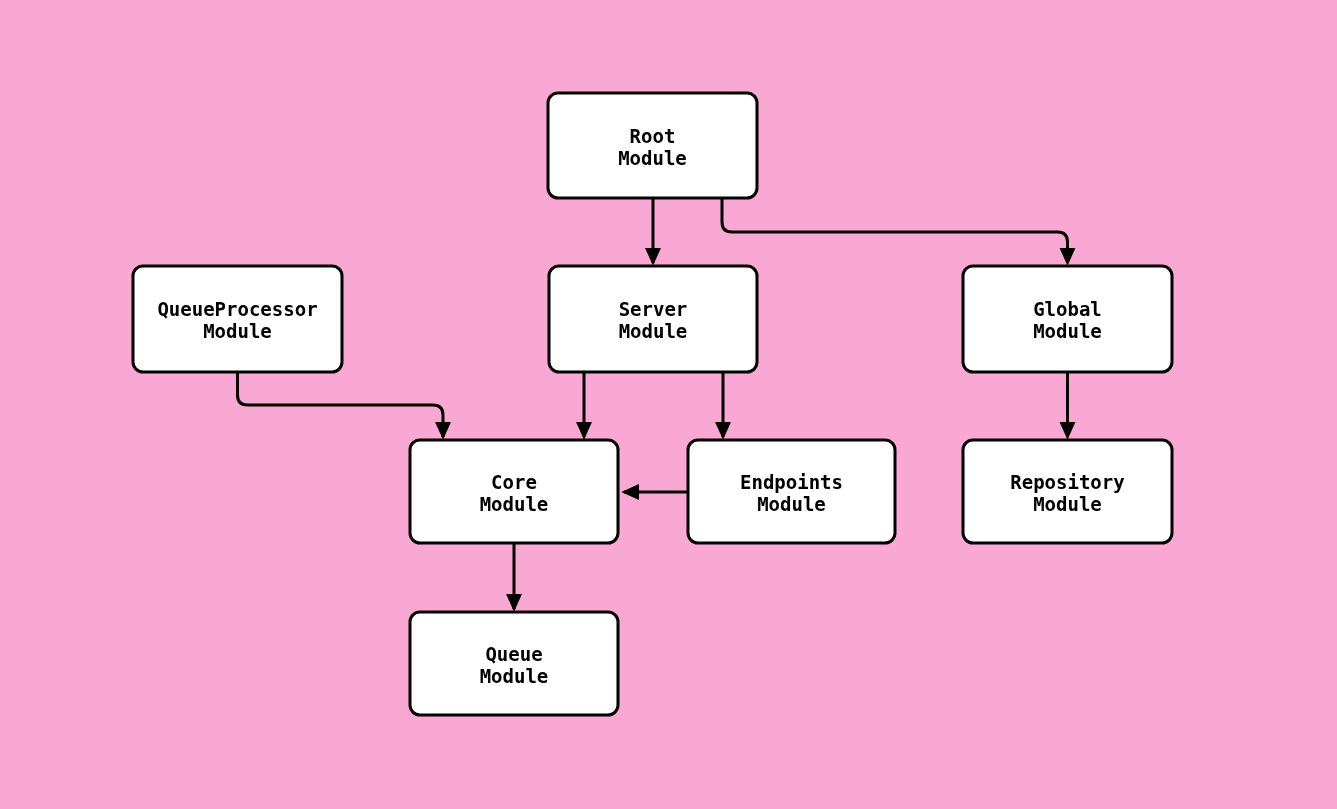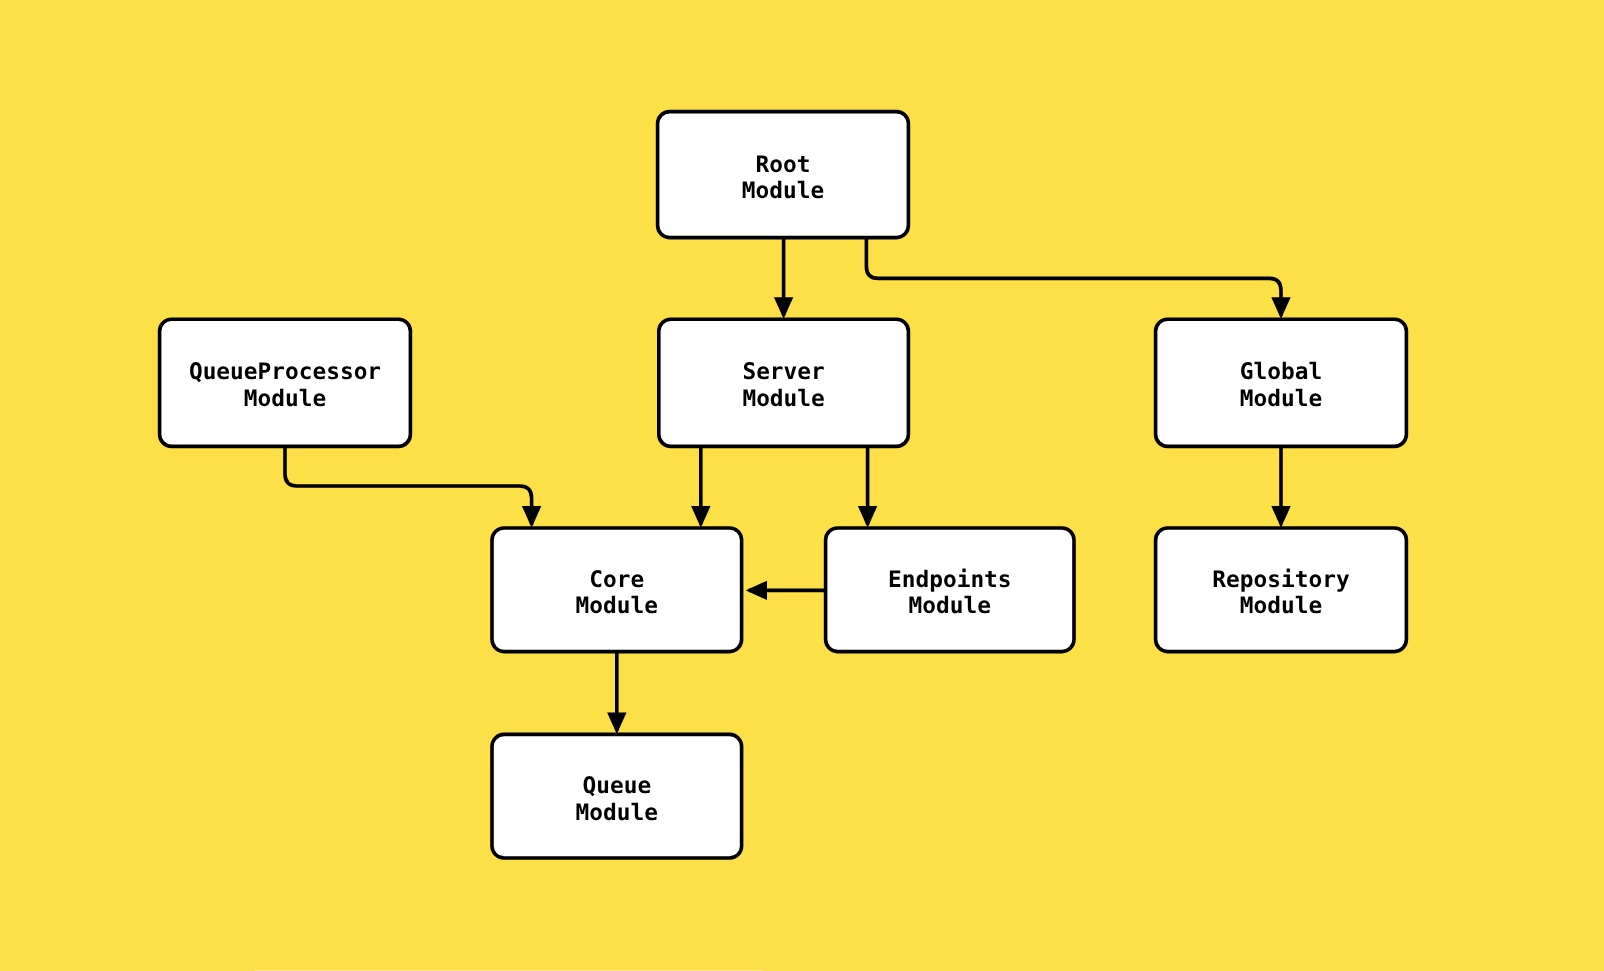--- a/index.html
+++ b/index.html
@@ -7,21 +7,21 @@
     padding: 0;
     background: #ffffff;
     width: 1337px;
     height: 809px;
     overflow: hidden;
   }
   .diagram-stage {
     position: relative;
     width: 1337px;
     height: 809px;
-    background: #fde047;
+    background: #f9a8d4;
   }
   svg {
     display: block;
   }
   .node-box {
     fill: #ffffff;
     stroke: #000000;
     stroke-width: 3;
   }
   .node-label {

